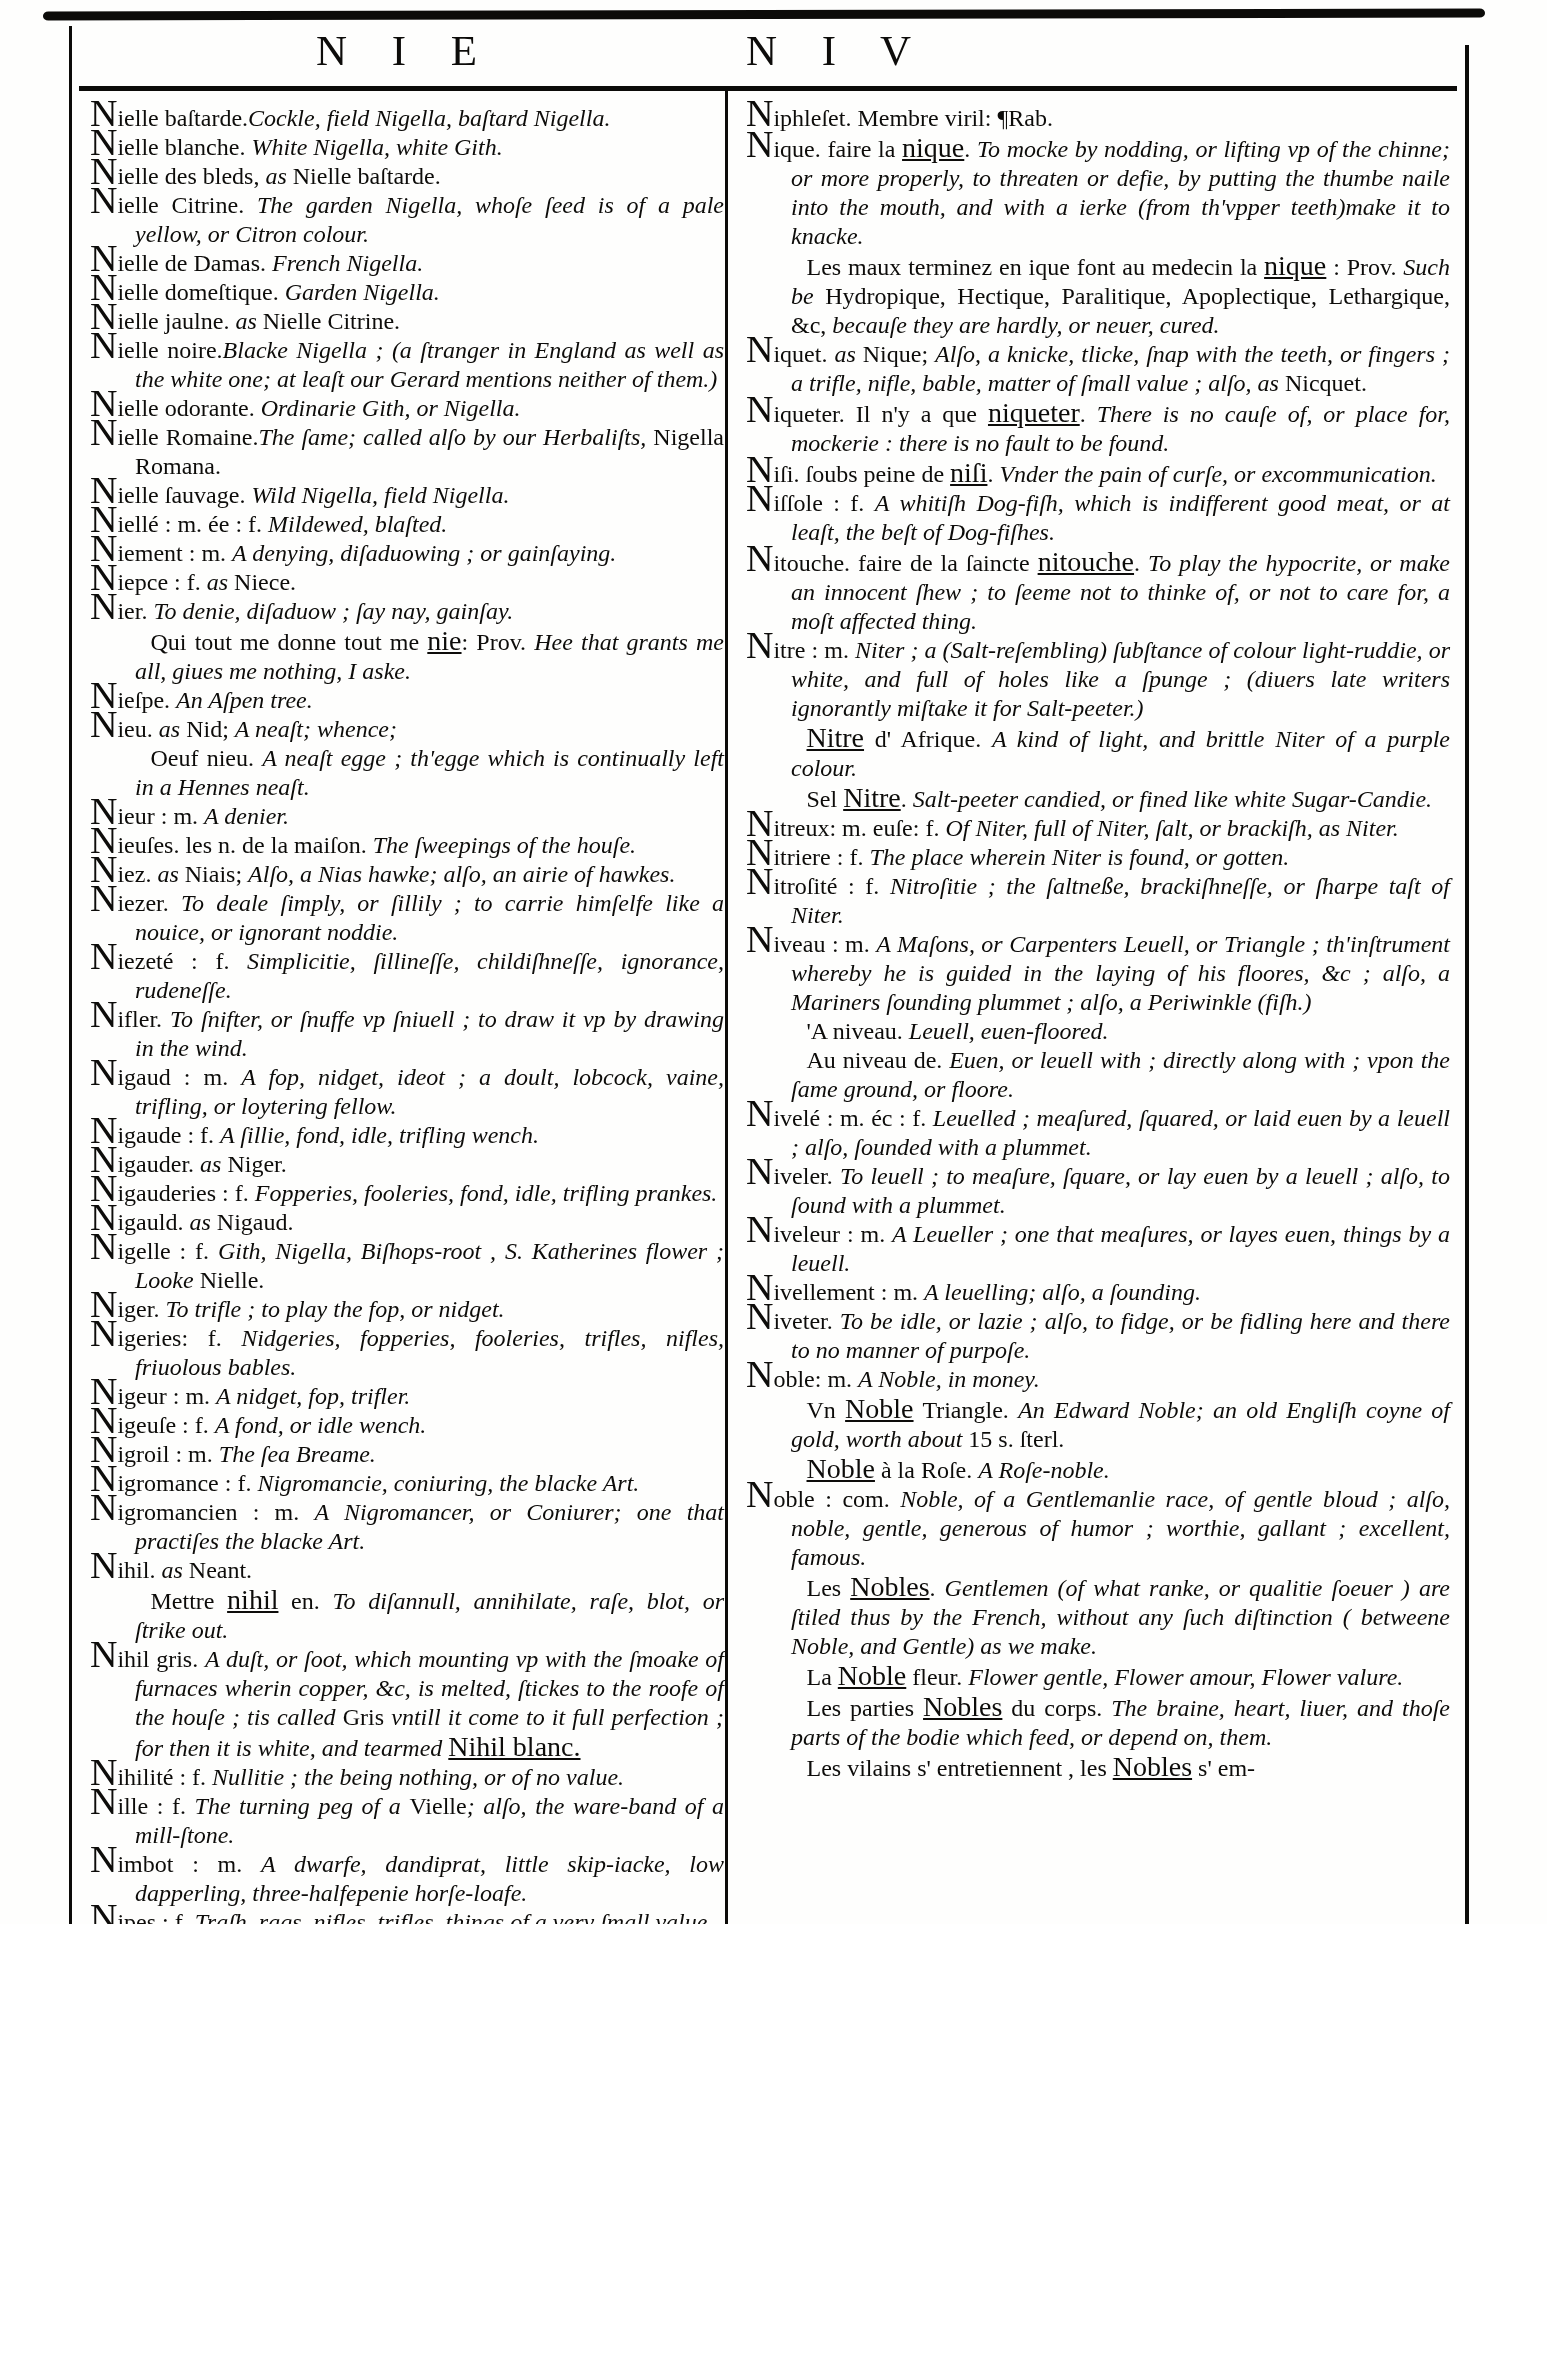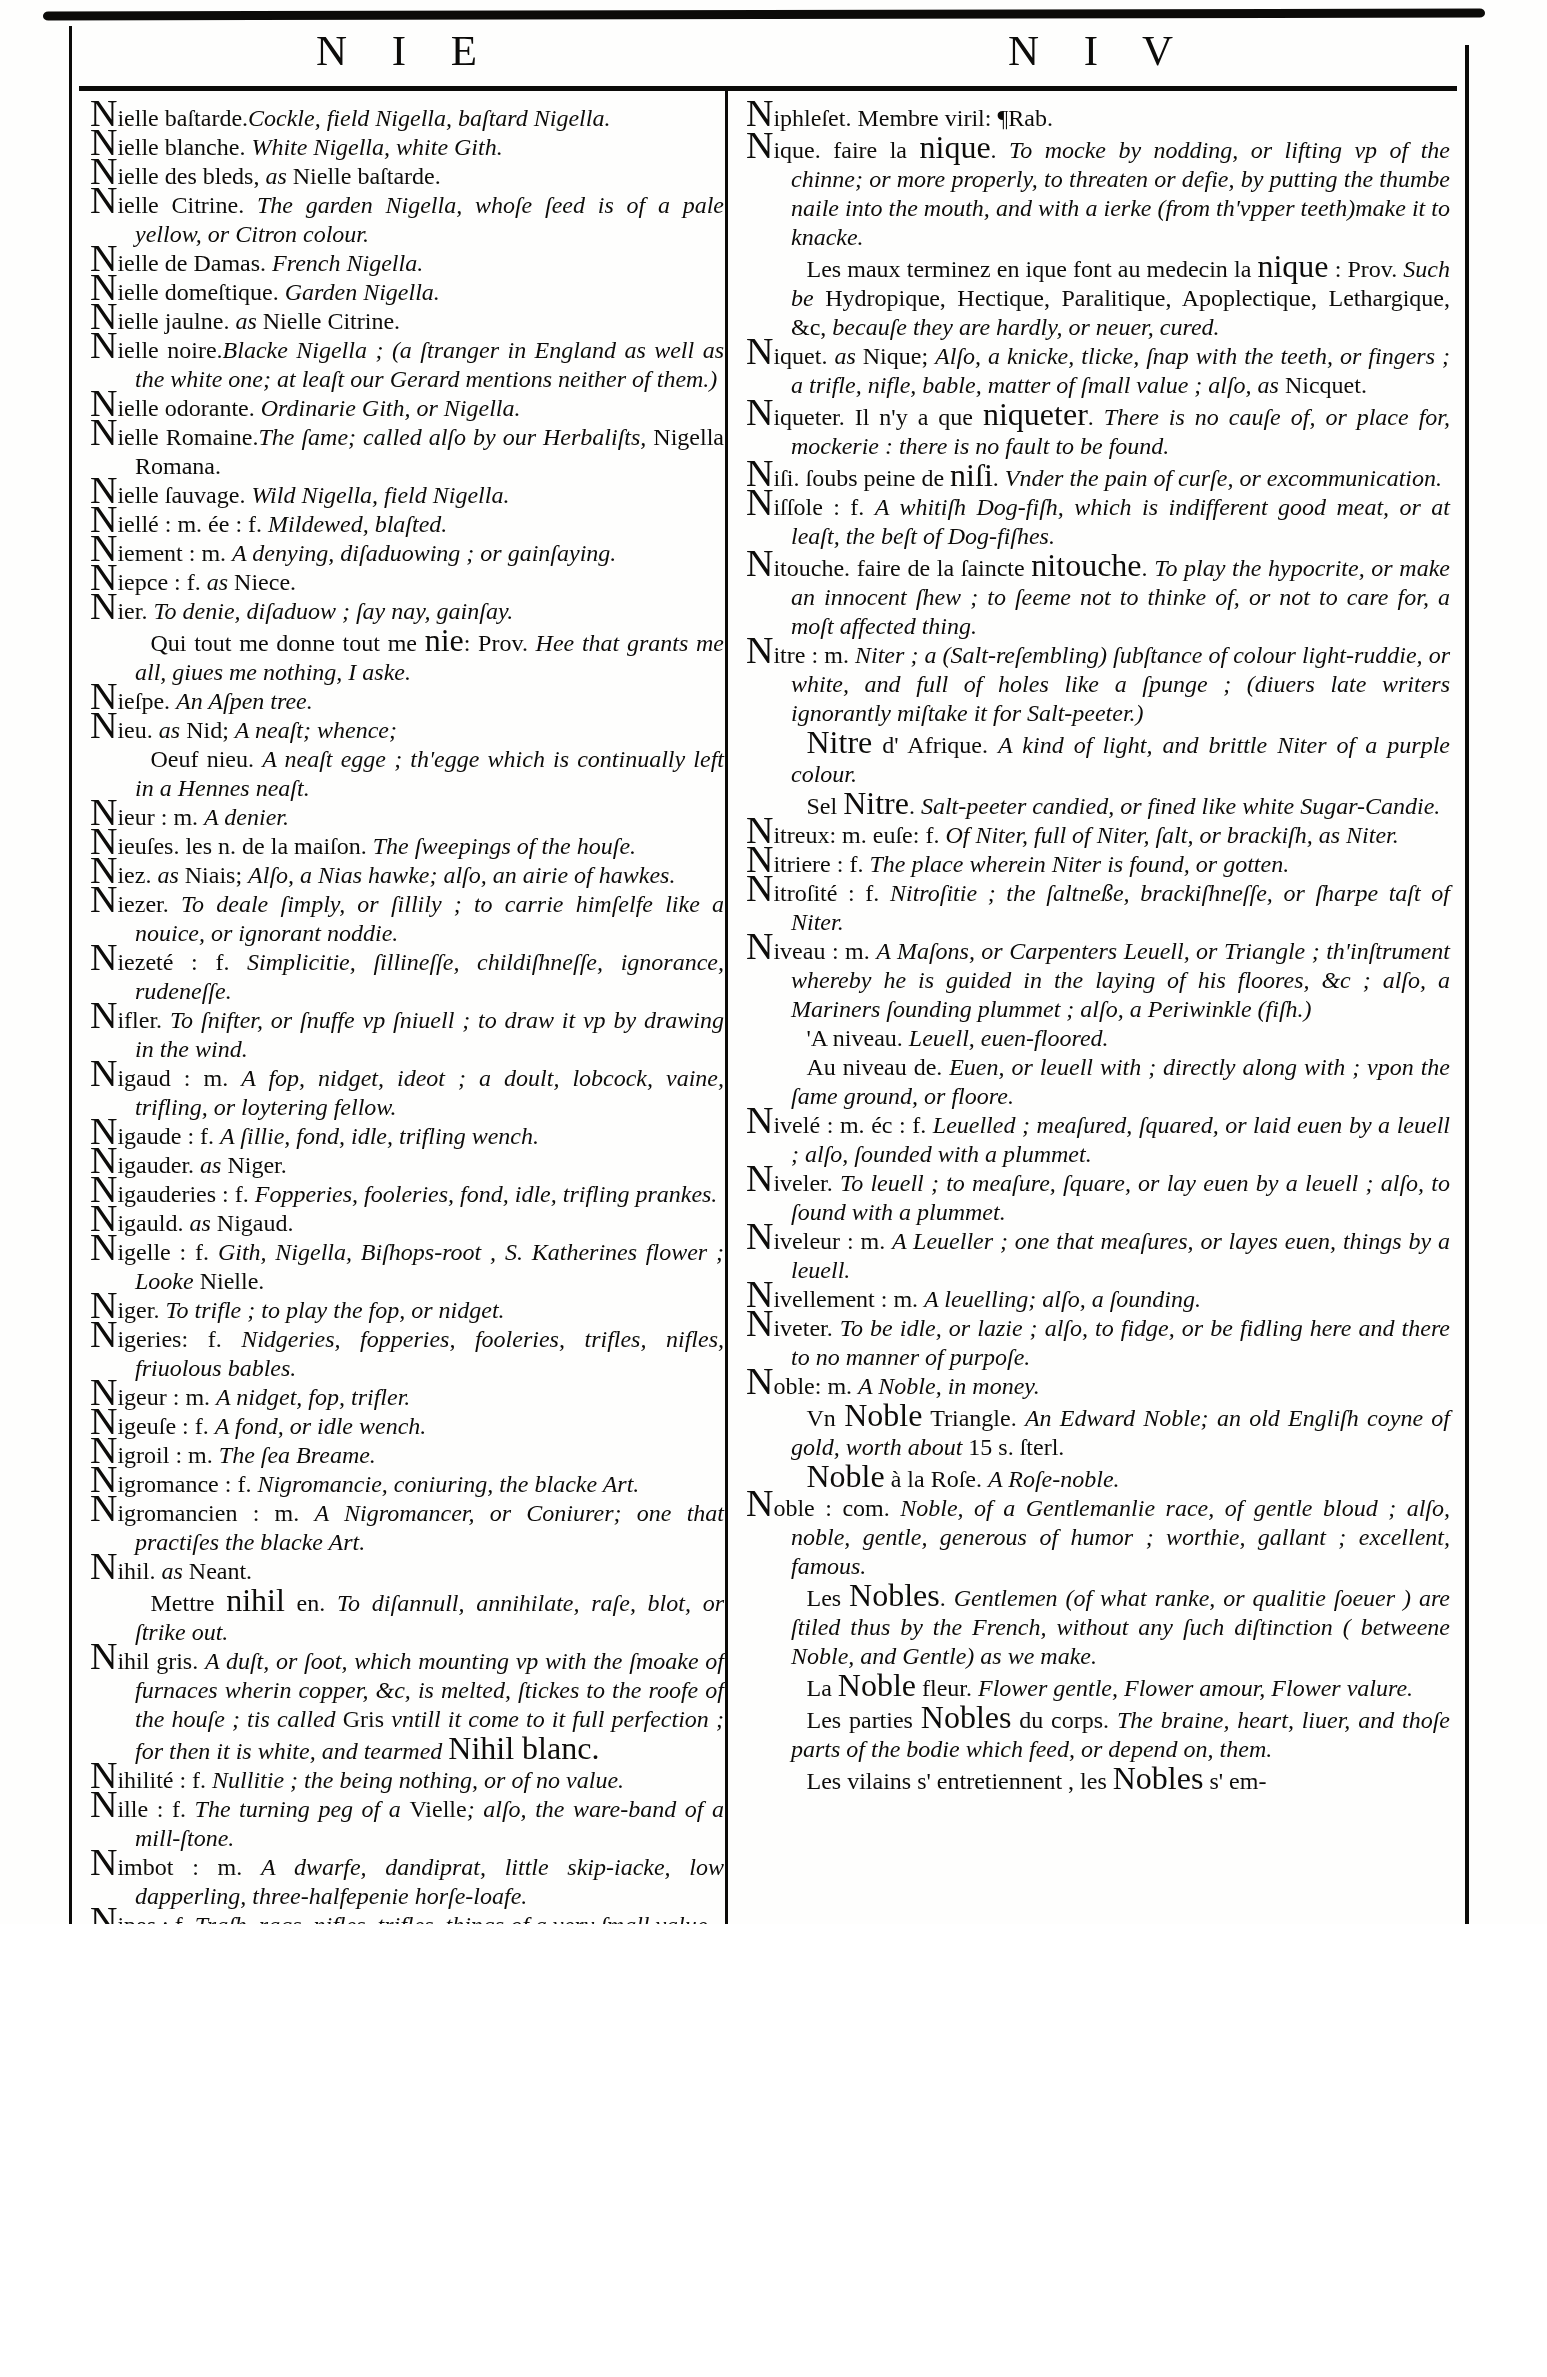--- a/index.html
+++ b/index.html
@@ -13,31 +13,31 @@
   #top-rule      { left:43px;  top:10.3px;   width:1442px; height:8.6px; border-radius:5.2px/4.3px; transform:rotate(-0.12deg); }
   #header-rule   { left:79px;  top:86px;  width:1378px; height:5.2px; }
   #left-border   { left:69px;  top:26px;   width:3.4px;    height:2123px; }
   #center-rule   { left:725px; top:91px;  width:3.4px;    height:2058px; }
   #right-border  { left:1465px;top:45px;   width:4.3px;    height:2072px; }
   #bottom-rule   { left:76px;  top:2150px; width:1379px; height:6.9px; border-radius:3.4px; transform:rotate(-0.25deg); }
   #page-edge     { left:0;     top:2363px; width:1547px; height:2.6px; }
 
   .header-label { position:absolute; top:26px; font-size:43px; letter-spacing:17px; color:#0d0c0a; }
   #header-left  { left:82px;  width:646px; text-align:center; }
-  #header-right { left:746px; width:706px; text-align:center; }
+  #header-right { left:746px; width:706px; }
 
   .column { position:absolute; top:104px; font-size:24px; line-height:29px; }
   #col-left  { left:90px; width:634px; }
   #col-right { left:746px; width:704px; }
 
   .entry { margin:0; padding-left:45px; text-indent:-45px; text-align:justify; }
   .entry.sub { text-indent:15.5px; }
   .seg-r { font-style:normal; }
   .seg-i { font-style:italic; }
-  .seg-R { font-style:normal; font-size:32px; }
+  .seg-R { font-style:normal; font-size:28px;text-decoration:underline; }
   .cap   { font-size:38px; line-height:0; }
 
   .sigline { position:relative; margin:0; padding-left:45px; font-size:24px; text-align:center; }
   .sig   { font-style:italic; font-size:27px; }
   .catch { position:absolute; right:5.2px; top:0; font-style:normal; }
 </style>
 </head>
 <body>
 
 <div class="page">

